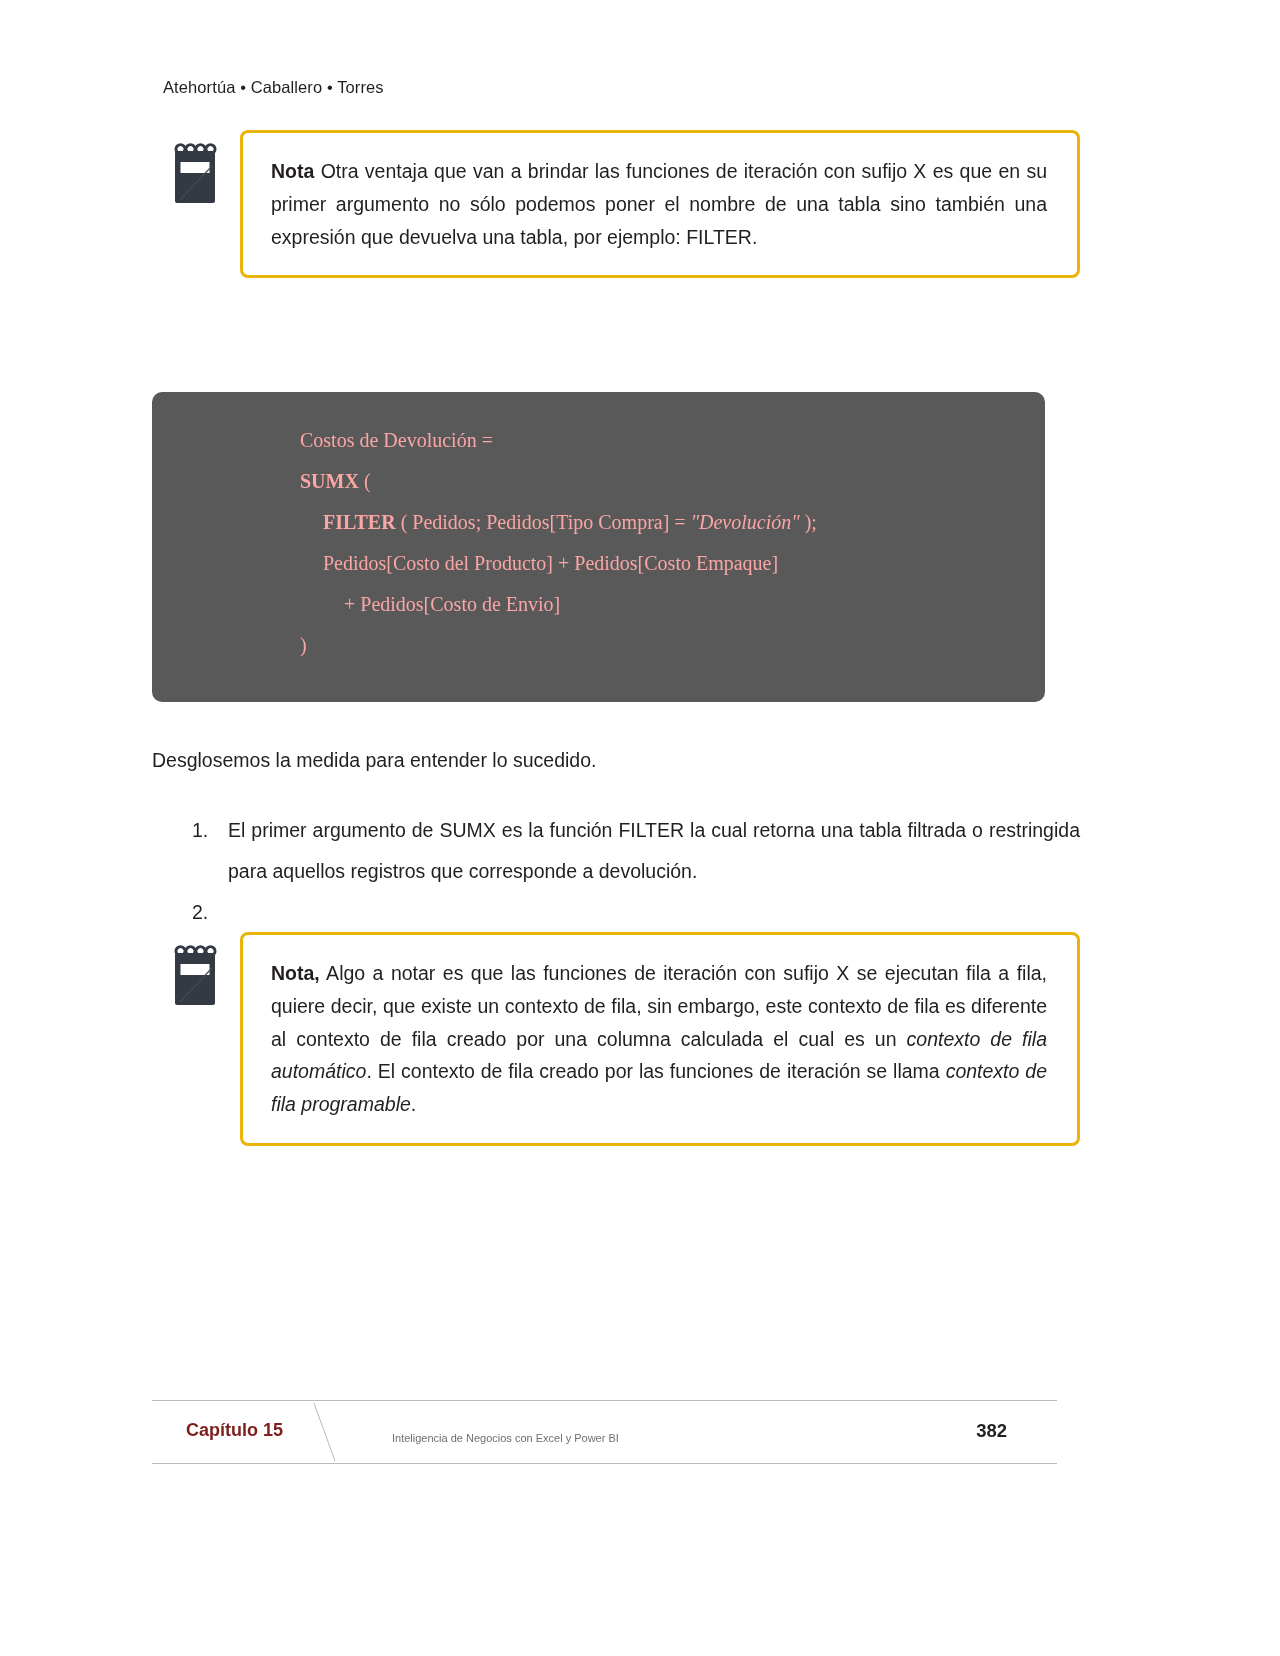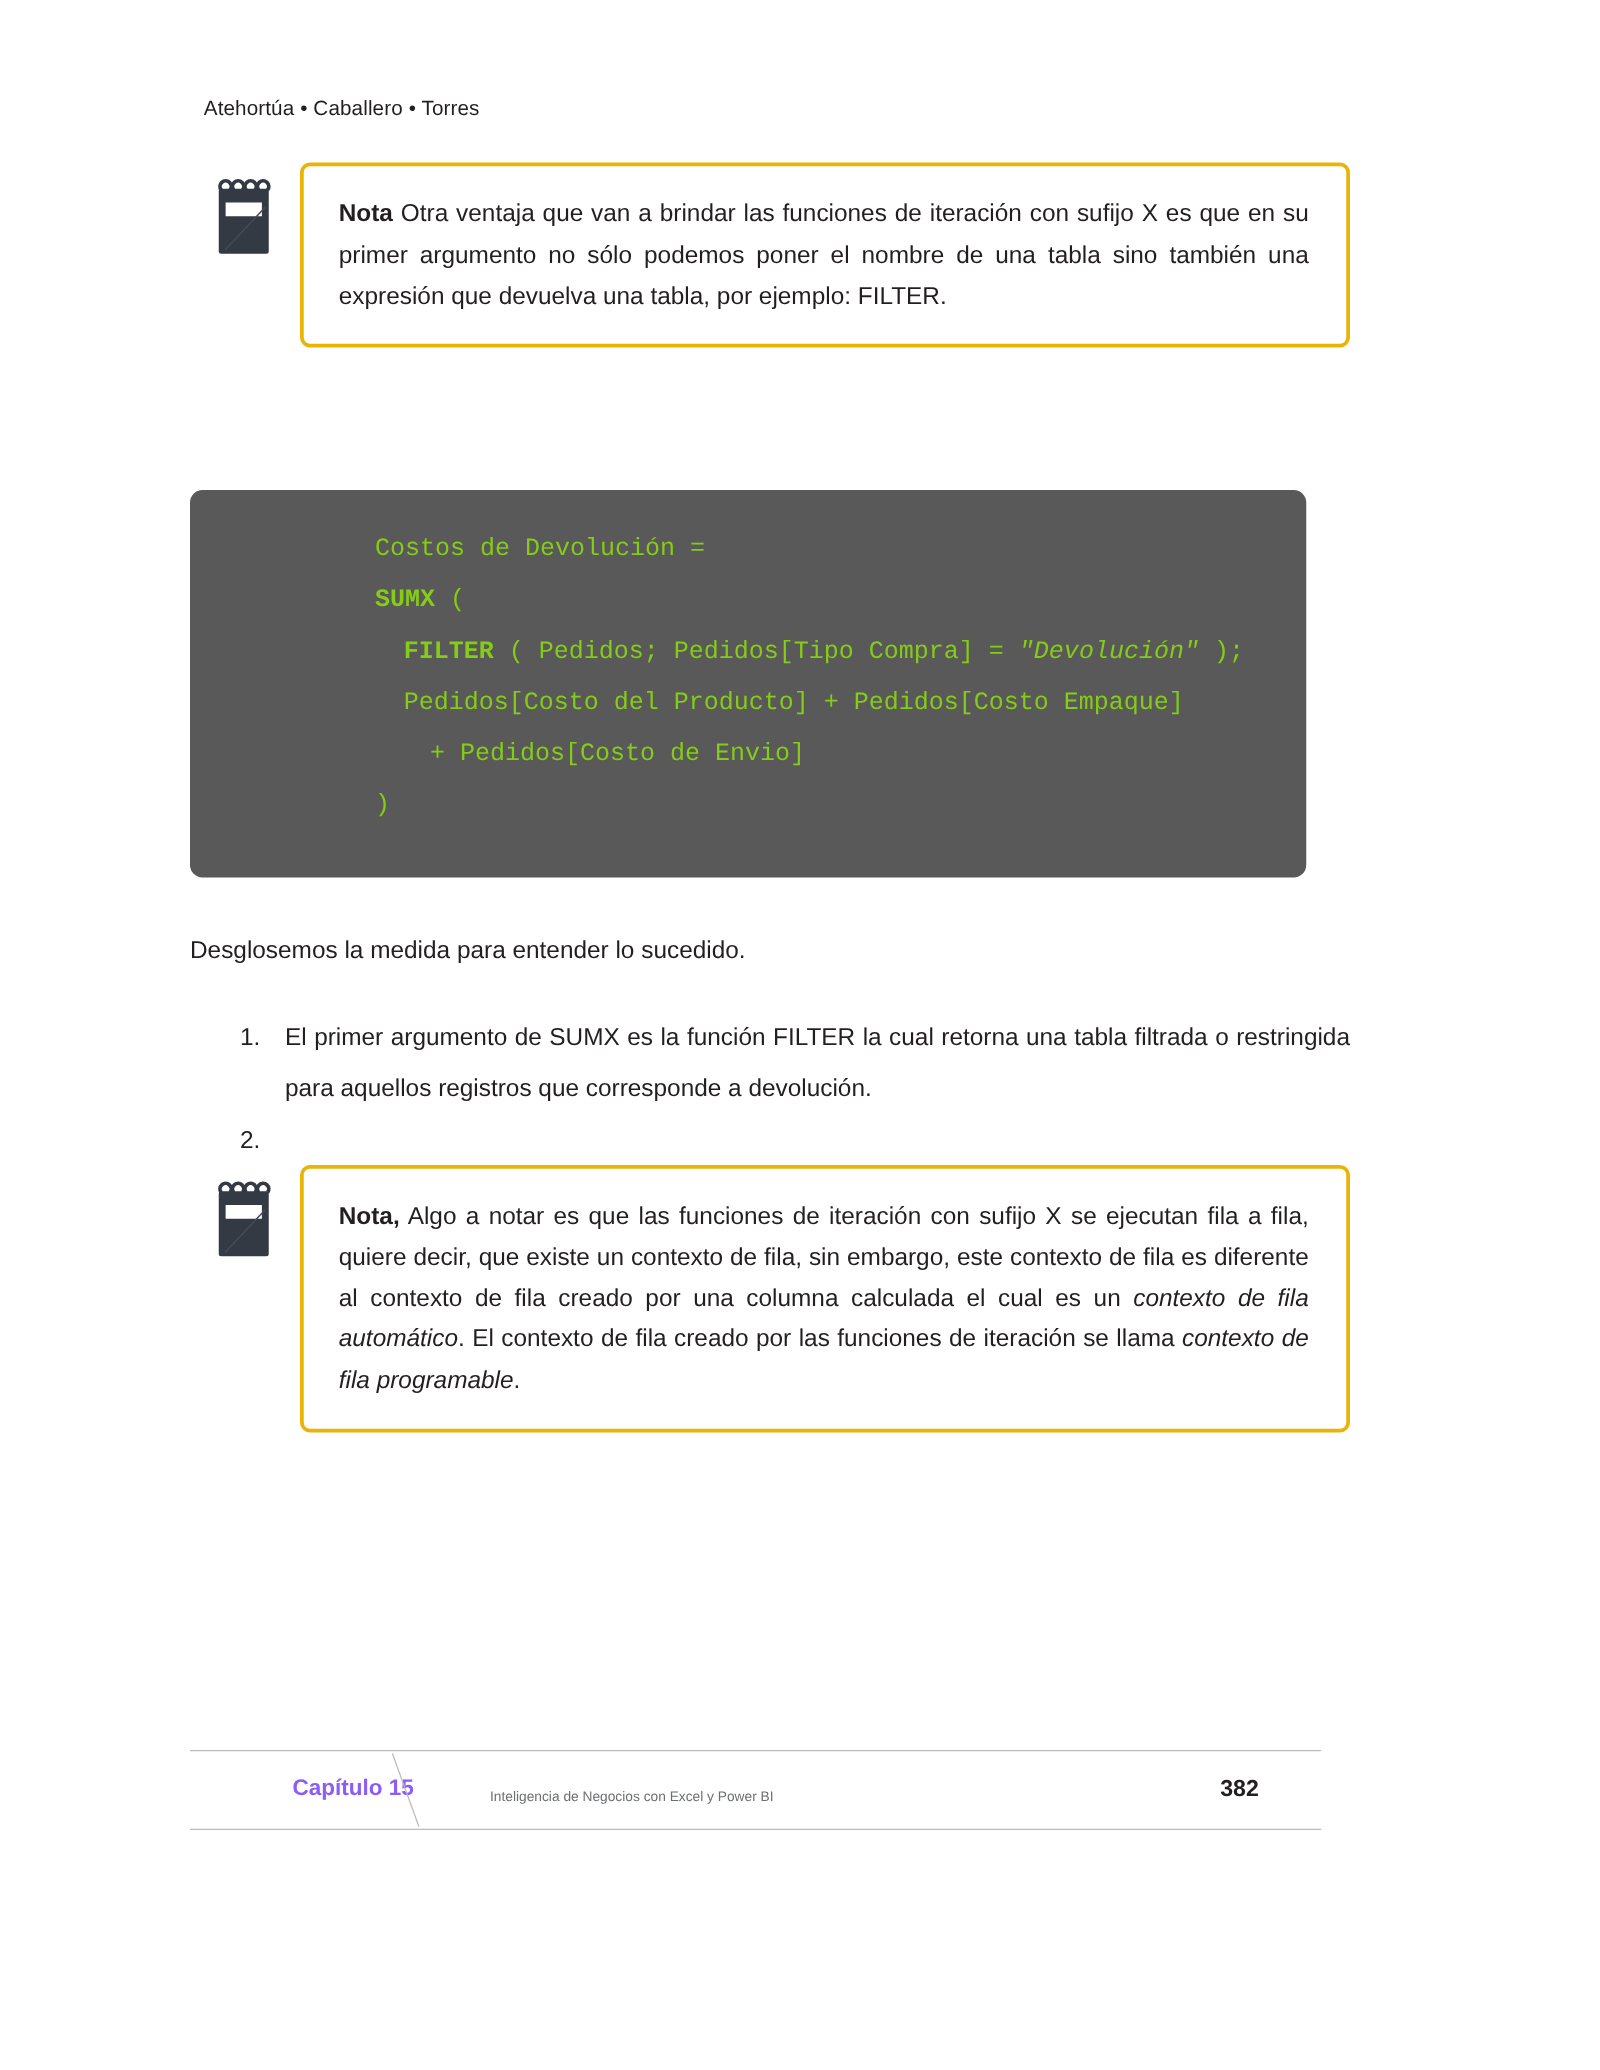--- a/index.html
+++ b/index.html
@@ -93,26 +93,26 @@
 
   
   .code-block {
     background: #595959;
     border-radius: 10px;
     padding: 28px 40px 36px 40px;
     box-sizing: border-box;
     width: 893px;
   }
   .code-line {
-    color: #84cc16;
+    color: #fca5a5;
     font-size: 20px;
     line-height: 1.0;
     padding: 10px 0 11px 0;
     white-space: pre;
-    font-family: Liberation Mono, monospace;
+    font-family: Liberation Serif, serif;
   }
   .ind-0 { padding-left: 108px; }
   .ind-1 { padding-left: 108px; }
   .ind-2 { padding-left: 131px; }
   .ind-3 { padding-left: 131px; }
   .ind-4 { padding-left: 152px; }
   .ind-5 { padding-left: 108px; }
 
   
   ol.steps {
@@ -153,23 +153,22 @@
     background: #b9bbbd;
   }
   .footer .rule.top { top: 0; }
   .footer .rule.bottom { top: 63px; }
   .footer .chapter {
     position: absolute;
     left: 34px;
     top: 20px;
     font-size: 18px;
     font-weight: 700;
-    color: #8b5cf6;
+    color: #7f1d1d;
     white-space: nowrap;
-    margin-left: 48px;
   }
   .footer .slash {
     position: absolute;
     left: 172px;
     top: 1px;
     width: 1px;
     height: 62px;
     background: #b9bbbd;
     transform: rotate(-20deg);
     transform-origin: center;

